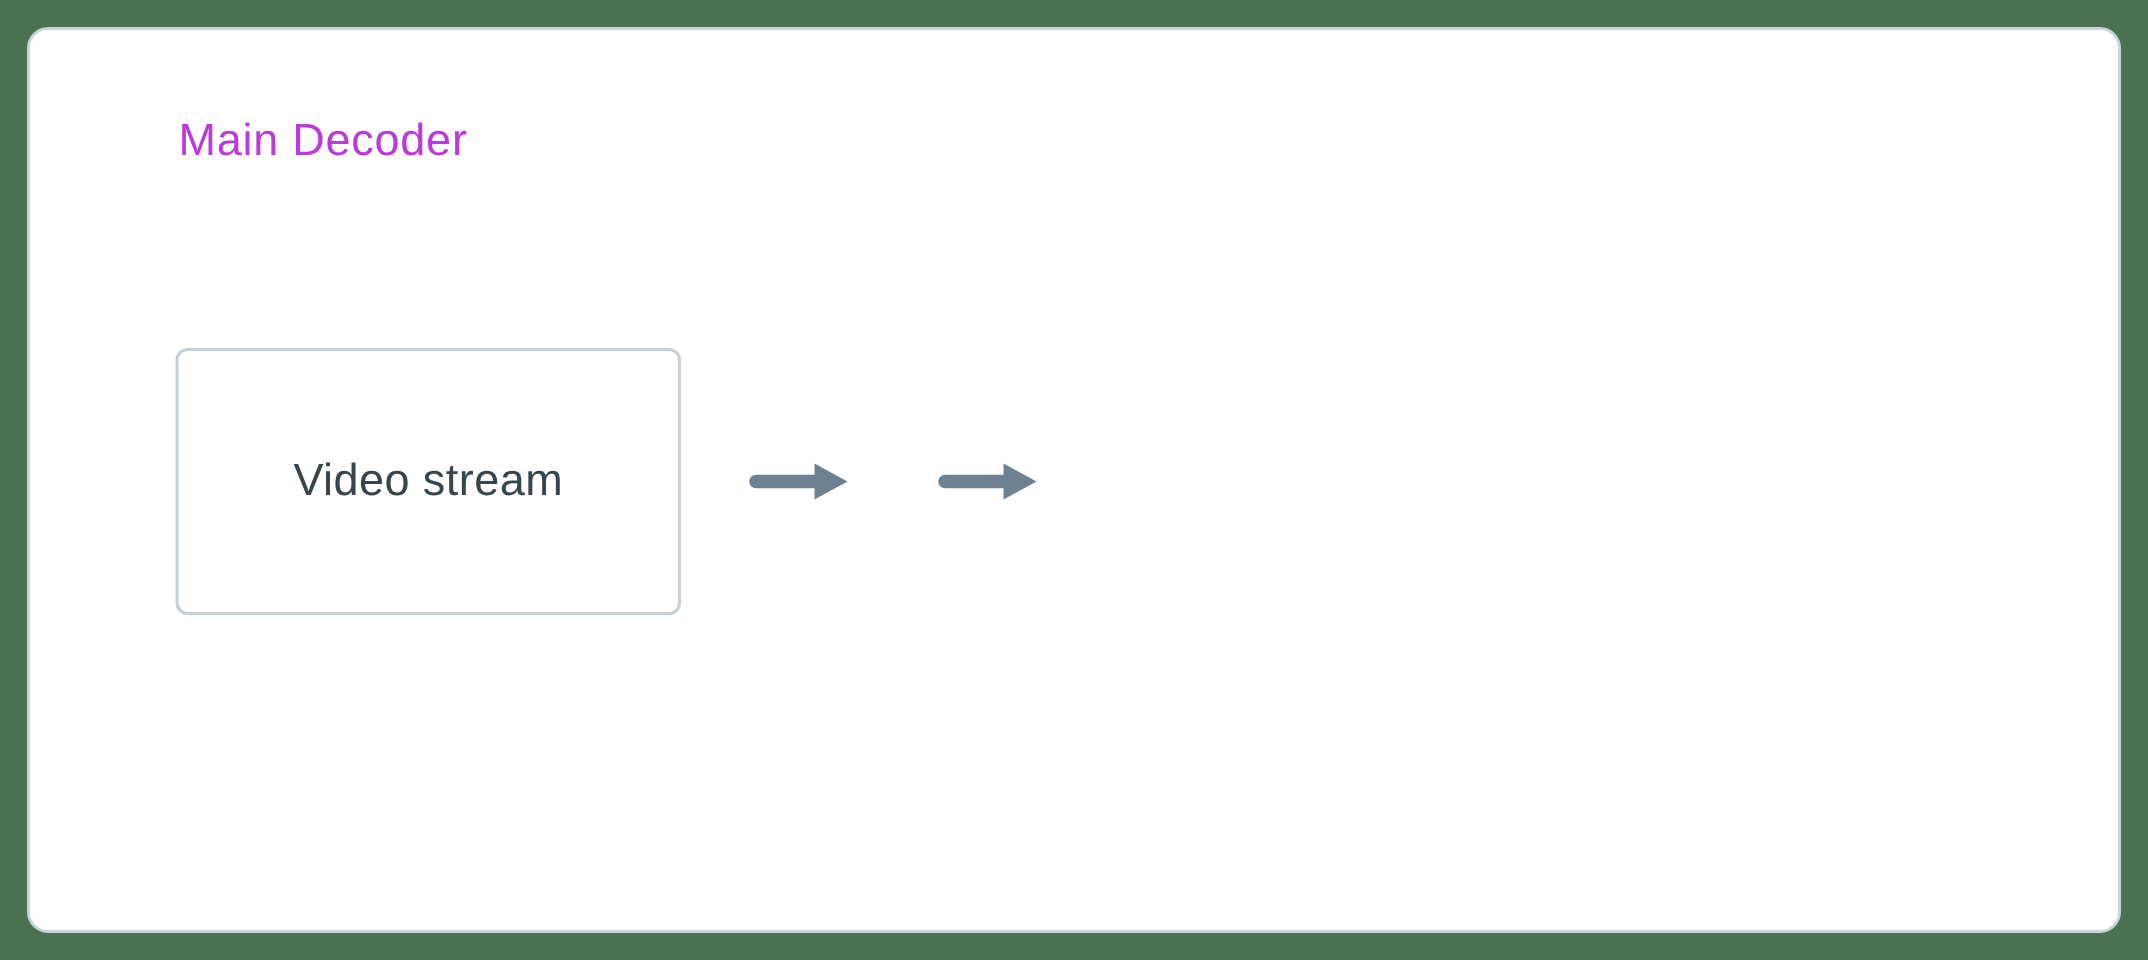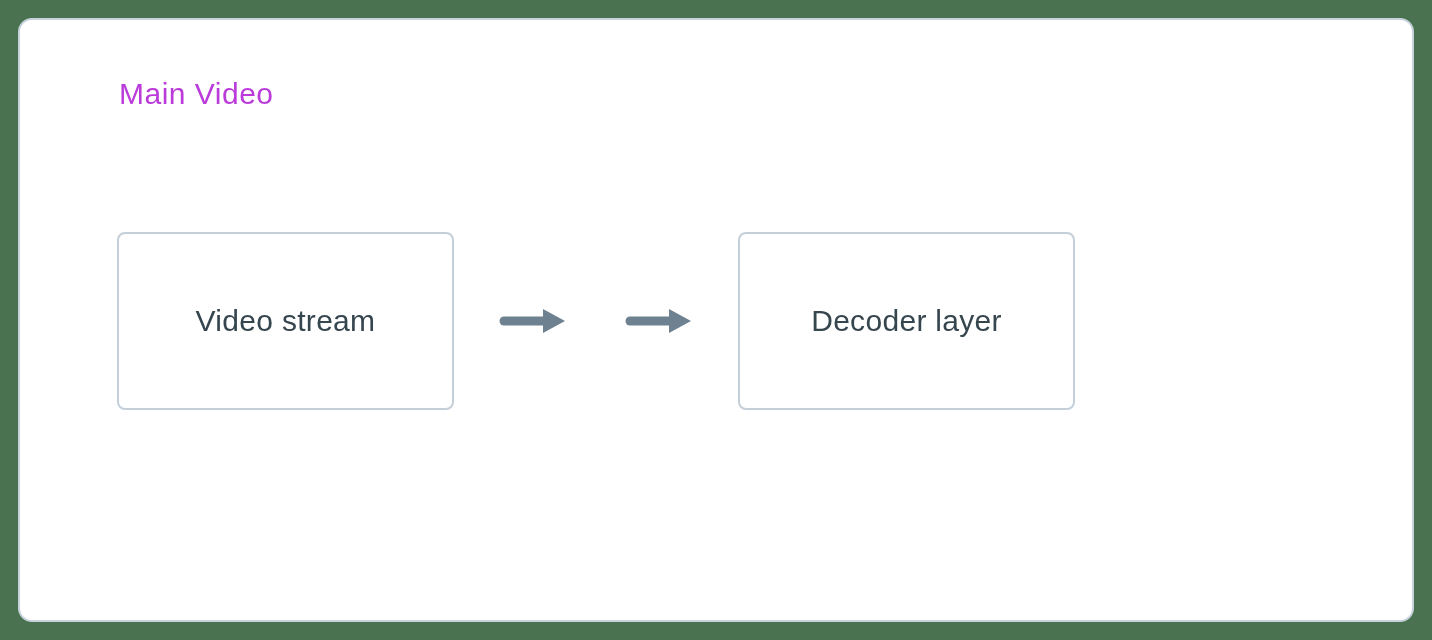--- a/index.html
+++ b/index.html
@@ -57,21 +57,21 @@
     display:flex;align-items:center;justify-content:center;
     flex:0 0 auto;
   }
   .arrow-cell svg{display:block;}
 </style>
 </head>
 <body>
 
 <div class="card">
 
-  <div class="diagram-title">Main Video</div>
+  <div class="diagram-title">Main Decoder</div>
 
   <div class="flow-row">
 
     <div class="node">
       <span>Video stream</span>
     </div>
 
     <div class="arrow-cell">
       <svg width="70" height="30" viewBox="0 0 70 30">
         <line x1="6" y1="15" x2="48" y2="15" stroke="#6E8190" stroke-width="9" stroke-linecap="round"></line>
@@ -80,18 +80,15 @@
     </div>
 
 
     <div class="arrow-cell">
       <svg width="70" height="30" viewBox="0 0 70 30">
         <line x1="6" y1="15" x2="48" y2="15" stroke="#6E8190" stroke-width="9" stroke-linecap="round"></line>
         <polygon points="45,3 67,15 45,27" fill="#6E8190"></polygon>
       </svg>
     </div>
 
-    <div class="node">
-      <span>Decoder layer</span>
-    </div>
 
   </div>
 </div>
 
 </body></html>

